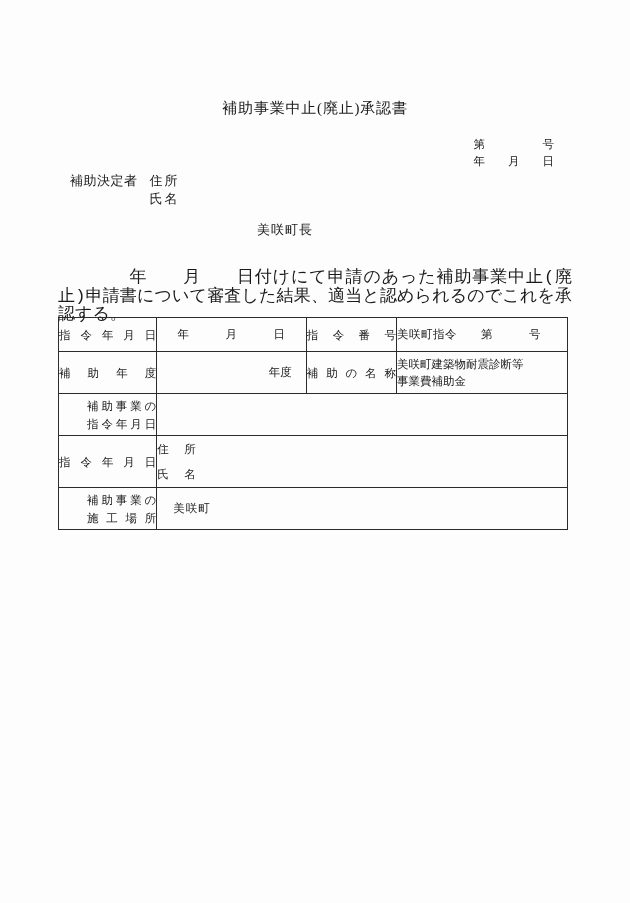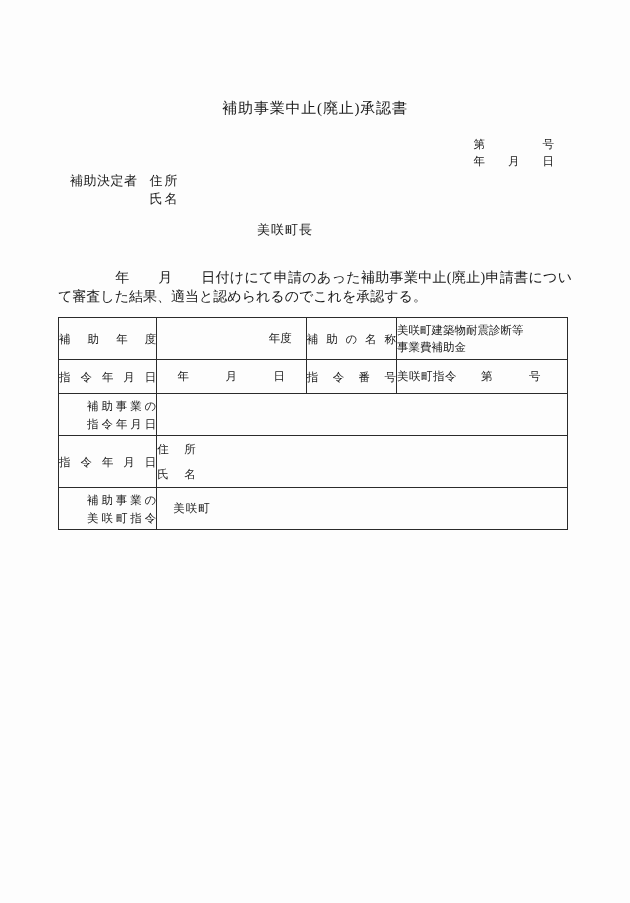--- a/index.html
+++ b/index.html
@@ -93,23 +93,24 @@
     padding-right: 60px;
     box-sizing: border-box;
   }
 
   
   .body-para {
     position: absolute;
     left: 58px;
     top: 269px;
     width: 514px;
-    font-size: 14px;
+    font-size: 17px;
     line-height: 18.5px;
     text-align: justify;
+    font-family: Liberation Mono, monospace;
   }
   .body-para .indent-date {
     white-space: pre;
   }
 
   
   table.form-table {
     position: absolute;
     left: 58px;
     top: 317px;
@@ -207,51 +208,51 @@
   <div class="issuer">美咲町長</div>
 
   <div class="body-para">
     <span class="indent-date">　　　　年　　月　　日</span><span>付けにて申請のあった補助事業中止(廃止)申請書について審査した結果、適当と認められるのでこれを承認する。</span>
   </div>
 
   <table class="form-table">
     <tbody>
 
       <tr>
+        <td class="lblcell">
+          <span class="lbl-spread">指令年月日</span>
+        </td>
+        <td class="c2 cell-pad">
+          <span class="date-inline">年　　　月　　　日</span>
+        </td>
+        <td class="lblcell c3">
+          <span class="lbl-spread">指令番号</span>
+        </td>
+        <td class="c4 cell-pad">
+          <span class="num-inline">美咲町指令　　第　　　号</span>
+        </td>
+      </tr>
+
+      <tr>
         <td class="lblcell h-tall">
           <span class="lbl-spread">補助年度</span>
         </td>
         <td class="c2 cell-pad h-tall">
           <span class="right-al">年度</span>
         </td>
         <td class="lblcell c3 h-tall">
           <span class="lbl-spread">補助の名称</span>
         </td>
         <td class="c4 cell-pad h-tall">
           <span class="subsidy-name">美咲町建築物耐震診断等</span>
           <span class="subsidy-name">事業費補助金</span>
         </td>
       </tr>
 
       <tr>
-        <td class="lblcell">
-          <span class="lbl-spread">指令年月日</span>
-        </td>
-        <td class="c2 cell-pad">
-          <span class="date-inline">年　　　月　　　日</span>
-        </td>
-        <td class="lblcell c3">
-          <span class="lbl-spread">指令番号</span>
-        </td>
-        <td class="c4 cell-pad">
-          <span class="num-inline">美咲町指令　　第　　　号</span>
-        </td>
-      </tr>
-
-      <tr>
         <td class="lblcell h-tall">
           <span class="lbl-spread two-line">補助事業の</span>
           <span class="lbl-spread two-line">指令年月日</span>
         </td>
         <td colspan="3" class="cell-pad h-tall">
           <span></span>
         </td>
       </tr>
 
       <tr>
@@ -260,21 +261,21 @@
         </td>
         <td colspan="3" class="cell-pad h-row4">
           <span class="stack-field">住　所</span>
           <span class="stack-field">氏　名</span>
         </td>
       </tr>
 
       <tr>
         <td class="lblcell h-tall">
           <span class="lbl-spread two-line">補助事業の</span>
-          <span class="lbl-spread two-line">美咲町指令</span>
+          <span class="lbl-spread two-line">施工場所</span>
         </td>
         <td colspan="3" class="cell-pad h-tall">
           <span class="place-text">美咲町</span>
         </td>
       </tr>
     </tbody>
   </table>
 
 </div>
 

